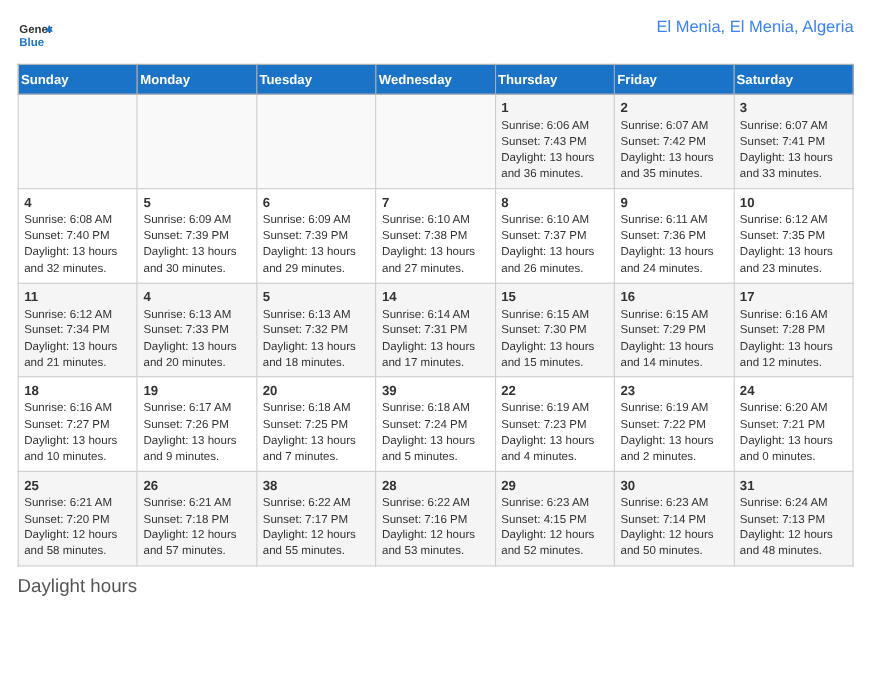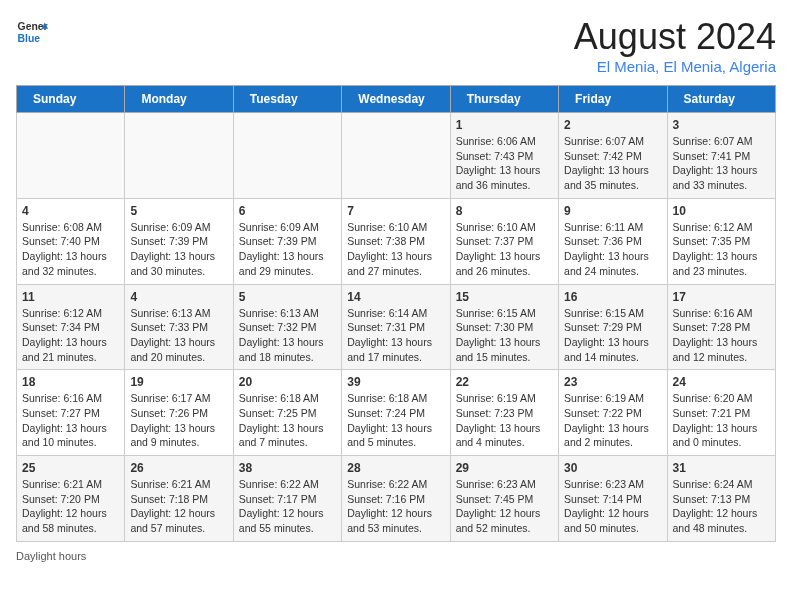--- a/index.html
+++ b/index.html
@@ -39,21 +39,21 @@
     }
     table {
       width: 100%;
       border-collapse: collapse;
       font-size: 11px;
     }
     thead tr th {
       background-color: #1a73c7;
       color: #fff;
       text-align: left;
-      padding: 6px 16px;
+      padding: 6px 2px;
       font-size: 12px;
       font-weight: bold;
       border: 1px solid #aaa;
       margin-top: 29px;
     }
     tbody tr td {
       border: 1px solid #ccc;
       vertical-align: top;
       padding: 5px 5px;
       height: 80px;
@@ -76,37 +76,36 @@
     .day-info {
       font-size: 10.5px;
       line-height: 1.4;
       color: #333;
     }
     .empty-cell {
       background: #f9f9f9 !important;
     }
     .footer-note {
       margin-top: 8px;
-      font-size: 11px;
+      font-size: 17px;
       color: #555;
     }
   </style>
 </head>
 <body>
 
 <div class="header-area">
   <div class="logo">
     <svg class="logo-icon" viewBox="0 0 40 40" xmlns="http://www.w3.org/2000/svg">
       <text x="2" y="18" font-size="13" font-weight="bold" fill="#333" font-family="Arial">General</text>
       <text x="2" y="32" font-size="13" font-weight="bold" fill="#1a73c7" font-family="Arial">Blue</text>
       <polygon points="36,8 40,16 32,16" fill="#1a73c7"></polygon>
     </svg>
   </div>
   <div class="title-block">
-    <div class="main-title">August 2024</div>
     <div class="subtitle">El Menia, El Menia, Algeria</div>
   </div>
 </div>
 
 <table>
   <thead>
     <tr>
     <th>Sunday</th>
         <th>Monday</th>
         <th>Tuesday</th>
@@ -294,21 +293,21 @@
         </td>
         <td>
           <span class="day-number">28</span>
           <div class="day-info">Sunrise: 6:22 AM
 Sunset: 7:16 PM
 Daylight: 12 hours and 53 minutes.</div>
         </td>
         <td>
           <span class="day-number">29</span>
           <div class="day-info">Sunrise: 6:23 AM
-Sunset: 7:45 PM
+Sunset: 4:15 PM
 Daylight: 12 hours and 52 minutes.</div>
         </td>
         <td>
           <span class="day-number">30</span>
           <div class="day-info">Sunrise: 6:23 AM
 Sunset: 7:14 PM
 Daylight: 12 hours and 50 minutes.</div>
         </td>
         <td>
           <span class="day-number">31</span>

